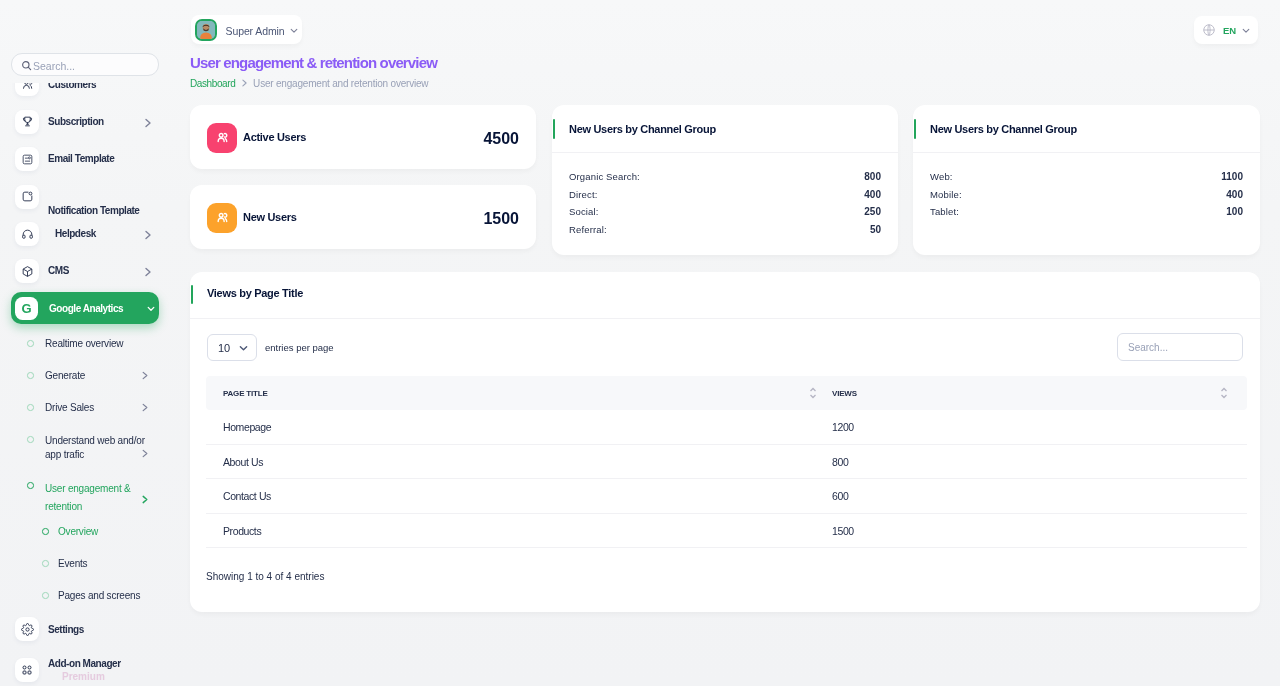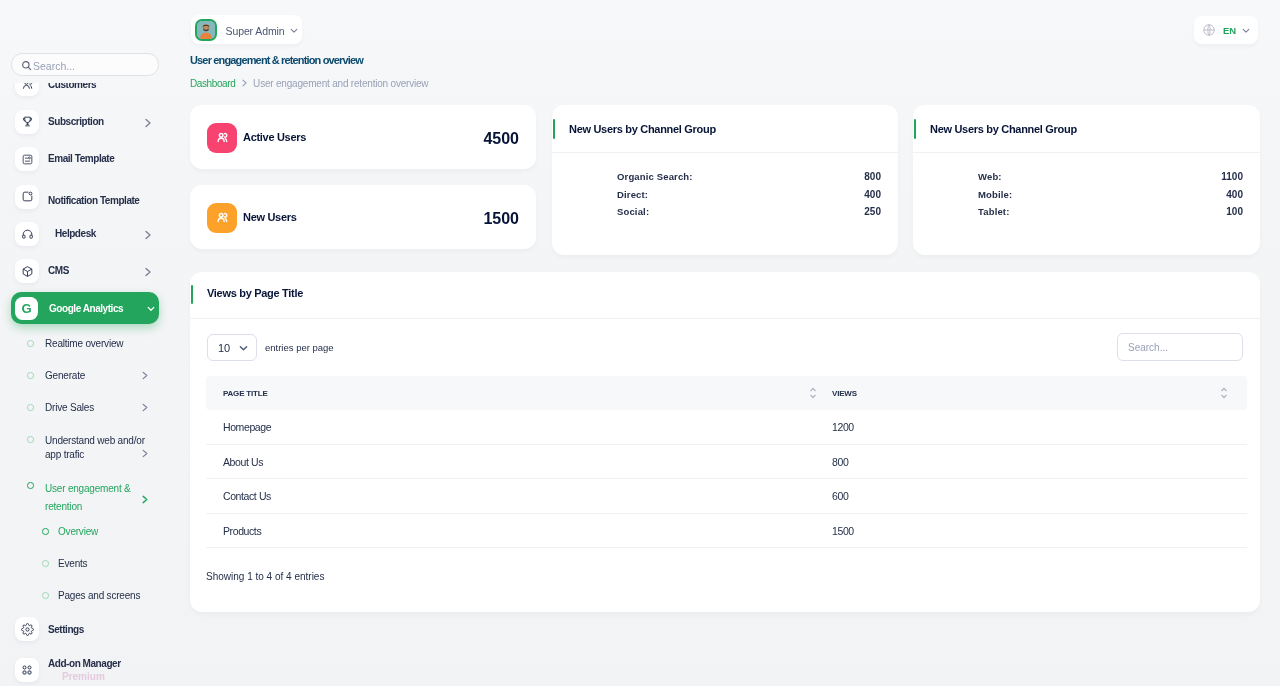--- a/index.html
+++ b/index.html
@@ -11,21 +11,21 @@
 .bar { position:absolute; left:0.5px; width:2px; background:#22a55b; border-radius:1px; }
 .chev { stroke:#7e8299; stroke-width:1.4; fill:none; stroke-linecap:round; stroke-linejoin:round; }
 .ctitle { position:absolute; font-size:11px; font-weight:bold; letter-spacing:-0.3px; color:#071437; }
 #sidebar { position:absolute; left:0; top:0; width:180px; height:686px; }
 .micon { position:absolute; left:15px; width:24px; height:24px; background:#fff; border-radius:8px; box-shadow:0 2px 4px rgba(76,87,125,.07); display:flex; align-items:center; justify-content:center; }
 .mtext { position:absolute; left:48px; font-size:10px; letter-spacing:-0.45px; font-weight:bold; color:#252f4a; }
 .mchev { position:absolute; left:144px; }
 .sub-bullet { position:absolute; width:6.5px; height:6.5px; border:1.3px solid #9fd8ba; border-radius:50%; }
 .sub-text { position:absolute; left:45px; font-size:10px; letter-spacing:-0.2px; color:#252f4a; }
 .schev { position:absolute; left:141px; }
-.vrow { font-size:9.5px; font-weight:bold; letter-spacing:0.15px; color:#252f4a;margin-left:48px; }
+.vrow { font-size:9.5px; font-weight:normal; letter-spacing:0.15px; color:#252f4a; }
 .vrow b { position:absolute; right:0; font-size:10px; letter-spacing:0; }
 </style>
 </head>
 <body>
 
 <div id="sidebar">
 
 
   <div class="abs" style="left:11px;top:53px;width:148px;height:23px;background:#fcfcfd;border:1px solid #dfe3e8;border-radius:11px;z-index:5;">
     <svg class="abs" style="left:8.5px;top:6px;" width="11" height="11" viewBox="0 0 16 16">
@@ -67,21 +67,21 @@
           </svg>
   </div>
   <div class="mtext" style="top:153px;">Email Template</div>
 
   <div class="micon" style="top:184.5px;">
     <svg width="13" height="13" viewBox="0 0 24 24" fill="none" stroke="#252f4a" stroke-width="1.7">
             <path d="M20 11v6a3 3 0 0 1-3 3H7a3 3 0 0 1-3-3V7a3 3 0 0 1 3-3h6" stroke-linecap="round"></path>
             <circle cx="17.5" cy="6.5" r="2.6"></circle>
           </svg>
   </div>
-  <div class="mtext" style="top:195px;">Notification Template</div>
+  <div class="mtext" style="top:205px;">Notification Template</div>
 
   <div class="micon" style="top:222px;">
     <svg width="13" height="13" viewBox="0 0 24 24" fill="none" stroke="#252f4a" stroke-width="1.7">
             <path d="M4 14v-2a8 8 0 0 1 16 0v2"></path>
             <rect x="3" y="13" width="4.5" height="6" rx="2"></rect>
             <rect x="16.5" y="13" width="4.5" height="6" rx="2"></rect>
           </svg>
   </div>
   <div class="mtext" style="top:228px;margin-left:7px;">Helpdesk</div>
   <svg class="mchev" style="top:229.5px;" width="8" height="10" viewBox="0 0 8 10">
@@ -188,21 +188,21 @@
   <svg class="abs" style="left:8px;top:7px;" width="14" height="14" viewBox="0 0 24 24" fill="none" stroke="#b5b5c3" stroke-width="1.5">
       <circle cx="12" cy="12" r="9"></circle>
       <path d="M3 12h18M12 3c2.5 2.5 2.5 15.5 0 18M12 3c-2.5 2.5-2.5 15.5 0 18"></path>
     </svg>
   <span class="abs" style="left:29px;top:9px;font-size:9.5px;font-weight:bold;color:#23a55e;">EN</span>
   <svg class="abs" style="left:48px;top:12px;" width="8" height="6" viewBox="0 0 10 7">
       <path class="chev" d="M1.5 1.5 L5 5 L8.5 1.5"></path>
     </svg>
 </div>
 
-<div class="abs" style="left:190px;top:54px;font-size:11px;font-weight:bold;letter-spacing:-0.85px;color:#0c4a6e;">User engagement &amp; retention overview</div>
+<div class="abs" style="left:190px;top:54px;font-size:15px;font-weight:bold;letter-spacing:-0.85px;color:#8b5cf6;">User engagement &amp; retention overview</div>
 <div class="abs" style="left:190px;top:77px;font-size:10px;letter-spacing:-0.4px;">
   <span class="green" style="vertical-align:middle;">Dashboard</span>
   <svg style="margin:0 3px;vertical-align:middle;" width="7" height="8" viewBox="0 0 8 10">
       <path d="M2 1.5 L6 5 L2 8.5" fill="none" stroke="#99a1b7" stroke-width="1.4" stroke-linecap="round" stroke-linejoin="round"></path>
     </svg>
   <span style="color:#99a1b7;letter-spacing:-0.2px;vertical-align:middle;">User engagement and retention overview</span>
 </div>
 
 <div class="abs card" style="left:190px;top:105px;width:346px;height:64px;">
   <div class="abs" style="left:17px;top:17.5px;width:30px;height:30px;background:#f8426f;border-radius:9px;display:flex;align-items:center;justify-content:center;">
@@ -229,20 +229,21 @@
 </div>
 
 <div class="abs card" style="left:552px;top:105px;width:346px;height:150px;">
   <div class="bar" style="top:13.5px;height:20px;"></div>
   <span class="ctitle" style="left:17px;top:18px;">New Users by Channel Group</span>
   <div class="abs" style="left:0;top:47px;width:346px;height:1px;background:#f1f1f4;"></div>
   <div class="abs vrow" style="left:17px;right:17px;top:66px;">
     <div style="position:relative;height:17.5px;">Organic Search:<b>800</b></div>
     <div style="position:relative;height:17.5px;">Direct:<b>400</b></div>
     <div style="position:relative;height:17.5px;">Social:<b>250</b></div>
+    <div style="position:relative;height:17.5px;">Referral:<b>50</b></div>
   </div>
 </div>
 
 <div class="abs card" style="left:913px;top:105px;width:347px;height:150px;">
   <div class="bar" style="top:13.5px;height:20px;"></div>
   <span class="ctitle" style="left:17px;top:18px;">New Users by Channel Group</span>
   <div class="abs" style="left:0;top:47px;width:347px;height:1px;background:#f1f1f4;"></div>
   <div class="abs vrow" style="left:17px;right:17px;top:66px;">
     <div style="position:relative;height:17.5px;">Web:<b>1100</b></div>
     <div style="position:relative;height:17.5px;">Mobile:<b>400</b></div>

